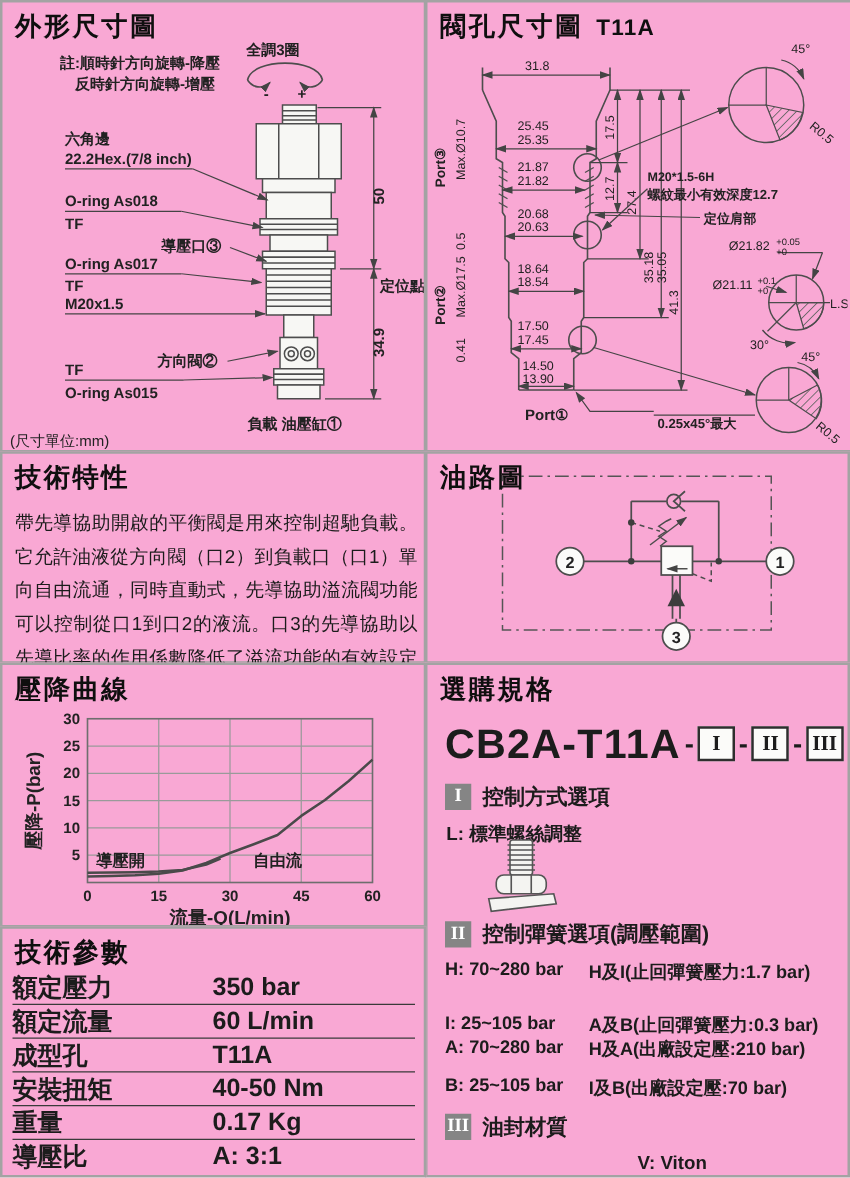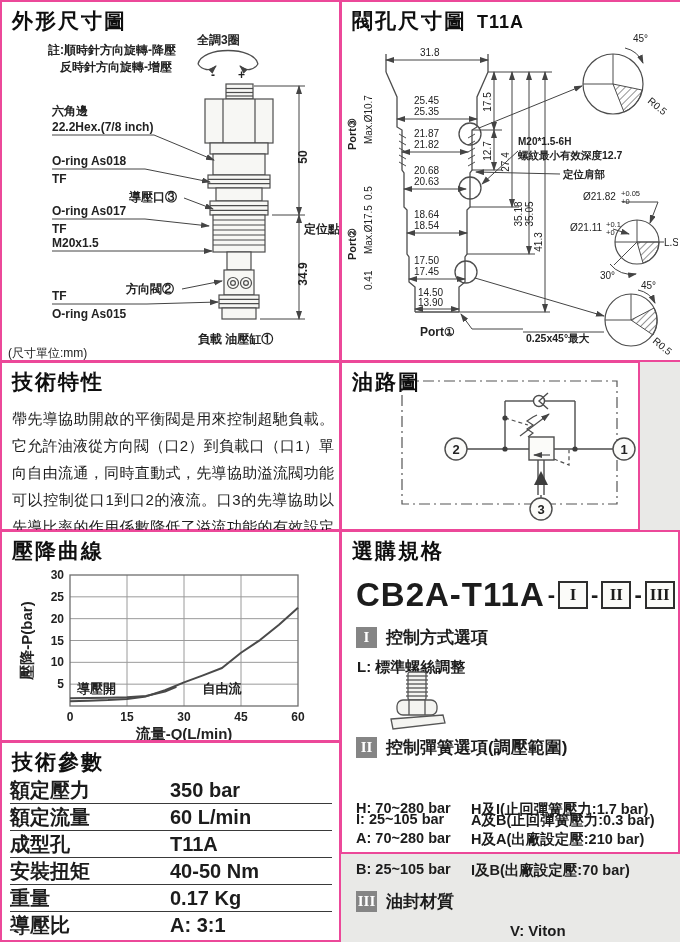--- a/index.html
+++ b/index.html
@@ -1,18 +1,18 @@
 <!DOCTYPE html>
 <html><head>
 <meta charset="utf-8">
 <style>
   html,body{margin:0;padding:0;}
   body{width:680px;height:942px;position:relative;background:#e9e9e7;
        font-family:"Liberation Sans",sans-serif;color:#1c1c1c;}
-  .panel{position:absolute;background:#ffffff;border:2px solid #ec4899;box-sizing:border-box;}
+  .panel{position:absolute;background:#f9a8d4;border:2px solid #a3a3a3;box-sizing:border-box;}
   .panel h2{position:absolute;top:5px;left:10px;margin:0;font-size:21px;font-weight:bold;
             color:#0f0f0f;letter-spacing:2px;z-index:3;}
   .panel h2 .code{font-size:18px;letter-spacing:1px;margin-left:10px;}
   svg.draw{position:absolute;left:0;top:0;}
   svg text{fill:#222;font-family:"Liberation Sans",sans-serif;}
   .dim{font-size:10px;}
   .dimS{font-size:7.5px;}
   .cjk{font-size:10.5px;font-weight:600;}
   .lblA{font-size:12px;font-weight:600;}
   .latA{font-size:12px;font-weight:bold;}
@@ -295,21 +295,21 @@
     <text transform="rotate(40 310 340)" x="310" y="340" class="dim">R0.5</text>
     <text x="184" y="340" class="cjk">0.25x45°最大</text>
   </svg>
 </div>
 
 <div class="panel" style="left:0;top:361px;width:341px;height:170px;">
   <h2>技術特性</h2>
   <div class="feat-body">帶先導協助開啟的平衡閥是用來控制超馳負載。它允許油液從方向閥（口2）到負載口（口1）單向自由流通，同時直動式，先導協助溢流閥功能可以控制從口1到口2的液流。口3的先導協助以先導比率的作用係數降低了溢流功能的有效設定值。此閥還被稱作運動控制閥或者越過中心閥。</div>
 </div>
 
-<div class="panel" style="left:340px;top:361px;width:300px;height:170px;">
+<div class="panel" style="left:340px;top:361px;width:340px;height:170px;">
   <h2>油路圖</h2>
   <svg class="draw" width="336" height="166" viewBox="0 0 336 166">
     <defs>
       <marker id="arD" markerWidth="9" markerHeight="8" refX="8" refY="3" orient="auto" markerUnits="userSpaceOnUse">
         <path d="M0,0 L9,3 L0,6 Z" fill="#444"></path>
       </marker>
     </defs>
     <g>
       <rect x="60" y="18" width="215" height="123" fill="none" stroke="#555" stroke-width="1.2" stroke-dasharray="11 4 2 4"></rect>
     </g>
@@ -378,21 +378,21 @@
       <rect x="68" y="19" width="228" height="131" fill="none" stroke="#6e6e6e" stroke-width="1.3"></rect>
       <polyline points="68,145.19666666666666 87,144.76 106,144.105 125,143.01333333333332 144,140.39333333333335 163,134.28 182,126.42 201,119.43333333333334 220,112.01 239,96.72666666666667 258,84.06333333333333 277,68.78 296,51.75" fill="none" stroke="#4a4a4a" stroke-width="2" stroke-linejoin="round"></polyline>
       <polyline points="68,142.14 87,141.92166666666668 106,141.70333333333335 125,141.26666666666668 144,139.95666666666668 163,135.59 174.4,130.78666666666666" fill="none" stroke="#4a4a4a" stroke-width="2" stroke-linejoin="round"></polyline>
       <text x="94.6" y="136.9" text-anchor="middle" class="anno">導壓開</text>
       <text x="220" y="136.9" text-anchor="middle" class="anno">自由流</text>
       <text x="182" y="183" text-anchor="middle" class="axis-label">流量-Q(L/min)</text>
       <text x="30" y="84.5" text-anchor="middle" class="axis-label" transform="rotate(-90 30 84.5)">壓降-P(bar)</text>
     </svg>
 </div>
 
-<div class="panel" style="left:340px;top:530px;width:340px;height:324px;">
+<div class="panel" style="left:340px;top:530px;width:340px;height:412px;">
   <h2>選購規格</h2>
 
   <div class="model-line">
     <span class="model-prefix">CB2A-T11A</span>
     <span class="mdash">-</span>
     <span class="mbox">I</span>
     <span class="mdash">-</span>
     <span class="mbox">II</span>
     <span class="mdash">-</span>
     <span class="mbox">III</span>
@@ -417,21 +417,21 @@
       <line x1="21" y1="30" x2="21" y2="45"></line>
         <line x1="37" y1="30" x2="37" y2="45"></line>
       <path d="M 3 49 L 55 45 L 57 53 L 5 59 Z"></path>
     </g>
   </svg>
 
   <div class="sec" style="left:14px;top:204px;">
     <span class="secbox">II</span>
     <span class="sectitle">控制彈簧選項(調壓範圍)</span>
   </div>
-  <div class="spring-row" style="top:236px;margin-top:32px;">
+  <div class="spring-row" style="top:236px;">
     <span class="c1">H: 70~280 bar</span>
     <span>H及I(止回彈簧壓力:1.7 bar)</span>
   </div>
   <div class="spring-row" style="top:279px;">
     <span class="c1">I: 25~105 bar</span>
     <span>A及B(止回彈簧壓力:0.3 bar)</span>
   </div>
   <div class="spring-row" style="top:298px;">
     <span class="c1">A: 70~280 bar</span>
     <span>H及A(出廠設定壓:210 bar)</span>

